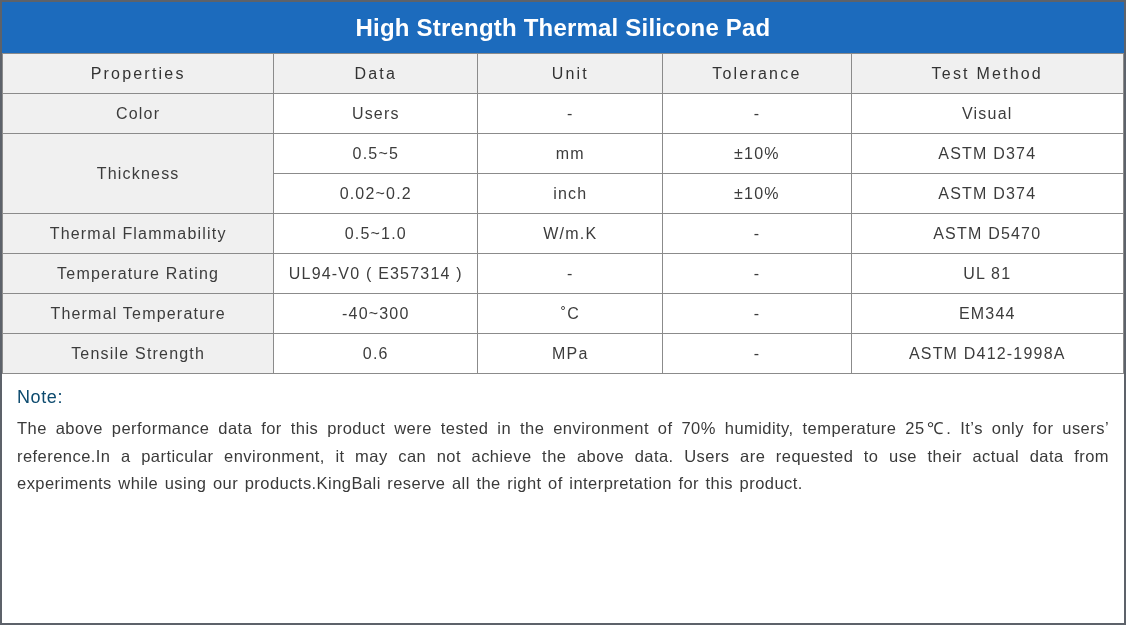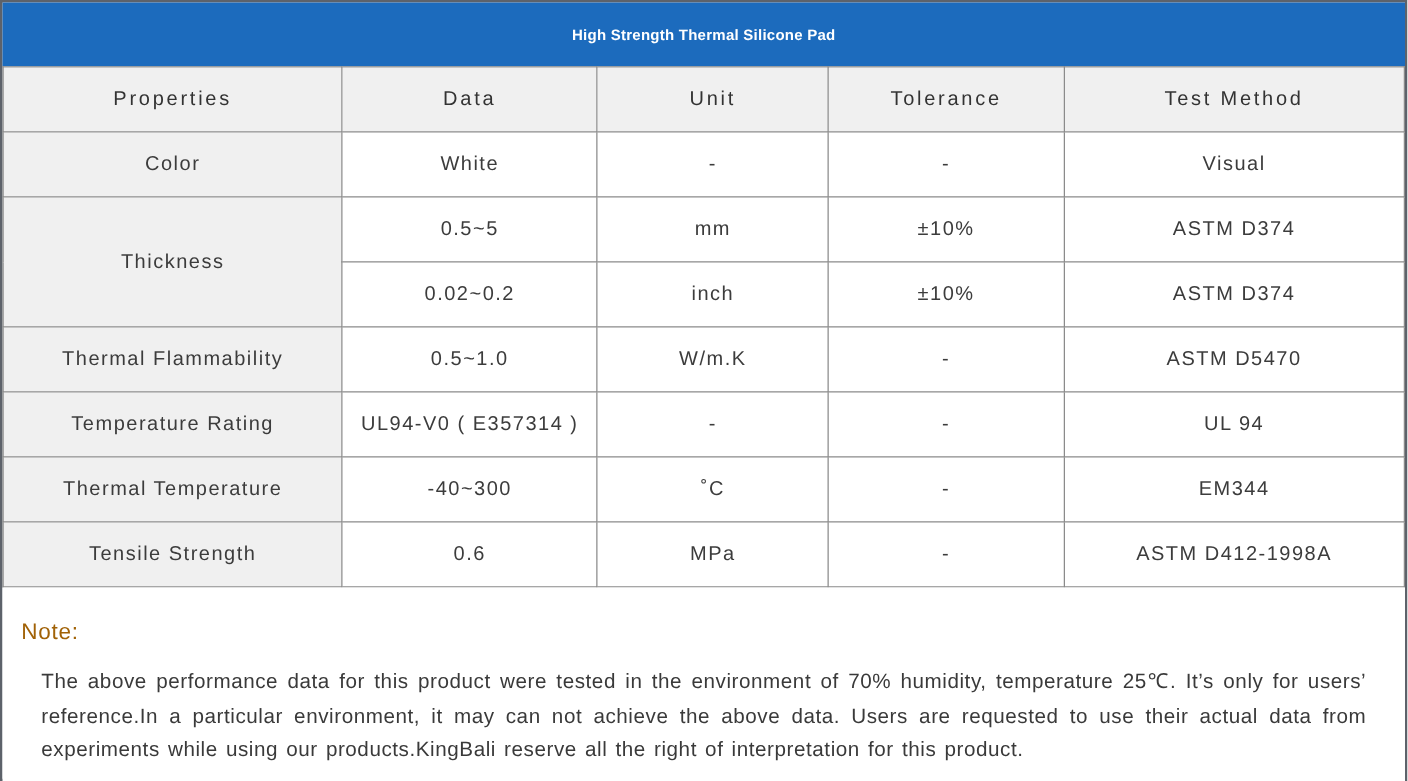--- a/index.html
+++ b/index.html
@@ -16,39 +16,39 @@
   }
 
   .title-bar {
     height: 51px;
     flex: 0 0 51px;
     background: #1c6bbd;
     color: #ffffff;
     display: flex;
     align-items: center;
     justify-content: center;
-    font-size: 12px;
+    font-size: 24px;
     font-weight: 600;
     letter-spacing: 0.2px;
   }
 
   table.spec {
     width: 100%;
     border-collapse: collapse;
     table-layout: fixed;
   }
   table.spec col.c-prop   { width: 24.2%; }
   table.spec col.c-data   { width: 18.2%; }
   table.spec col.c-unit   { width: 16.5%; }
   table.spec col.c-tol    { width: 16.8%; }
   table.spec col.c-method { width: 24.3%; }
 
   table.spec th, table.spec td {
     border: 1px solid #8b8b8b;
-    height: 52px;
+    height: 40px;
     text-align: center;
     vertical-align: middle;
     font-size: 16px;
     font-weight: 400;
     color: #3c3c3c;
     letter-spacing: 1.2px;
     padding: 0 4px;
     overflow: hidden;
     white-space: nowrap;
   }
@@ -62,27 +62,27 @@
     background: #f0f0f0;
     margin-left: 20px;
   }
 
   .note {
     flex: 1 1 auto;
     padding: 9px 15px 0 15px;
     background: #ffffff;
   }
   .note-label {
-    color: #a16207;
+    color: #0c4a6e;
     font-size: 18px;
     letter-spacing: 0.6px;
-    margin: 16px 0 7px 0;
+    margin: 4px 0 7px 0;
   }
   .note-text {
-    margin: 16px;
+    margin: 0;
     font-size: 16.5px;
     line-height: 27.5px;
     color: #3a3a3a;
     letter-spacing: 0.45px;
     word-spacing: 1.5px;
     text-align: justify;
   }
 </style>
 </head>
 <body>
@@ -106,21 +106,21 @@
         <th>Properties</th>
         <th>Data</th>
         <th>Unit</th>
         <th>Tolerance</th>
         <th>Test Method</th>
       </tr>
     </thead>
     <tbody>
       <tr>
         <td class="prop">Color</td>
-        <td>White</td>
+        <td>Users</td>
         <td>-</td>
         <td>-</td>
         <td>Visual</td>
       </tr>
       <tr>
         <td class="prop" rowspan="2">Thickness</td>
         <td>0.5~5</td>
         <td>mm</td>
         <td>±10%</td>
         <td>ASTM D374</td>
@@ -136,21 +136,21 @@
         <td>0.5~1.0</td>
         <td>W/m.K</td>
         <td>-</td>
         <td>ASTM D5470</td>
       </tr>
       <tr>
         <td class="prop">Temperature Rating</td>
         <td>UL94-V0 ( E357314 )</td>
         <td>-</td>
         <td>-</td>
-        <td>UL 94</td>
+        <td>UL 81</td>
       </tr>
       <tr>
         <td class="prop">Thermal Temperature</td>
         <td>-40~300</td>
         <td>˚C</td>
         <td>-</td>
         <td>EM344</td>
       </tr>
       <tr>
         <td class="prop">Tensile Strength</td>

